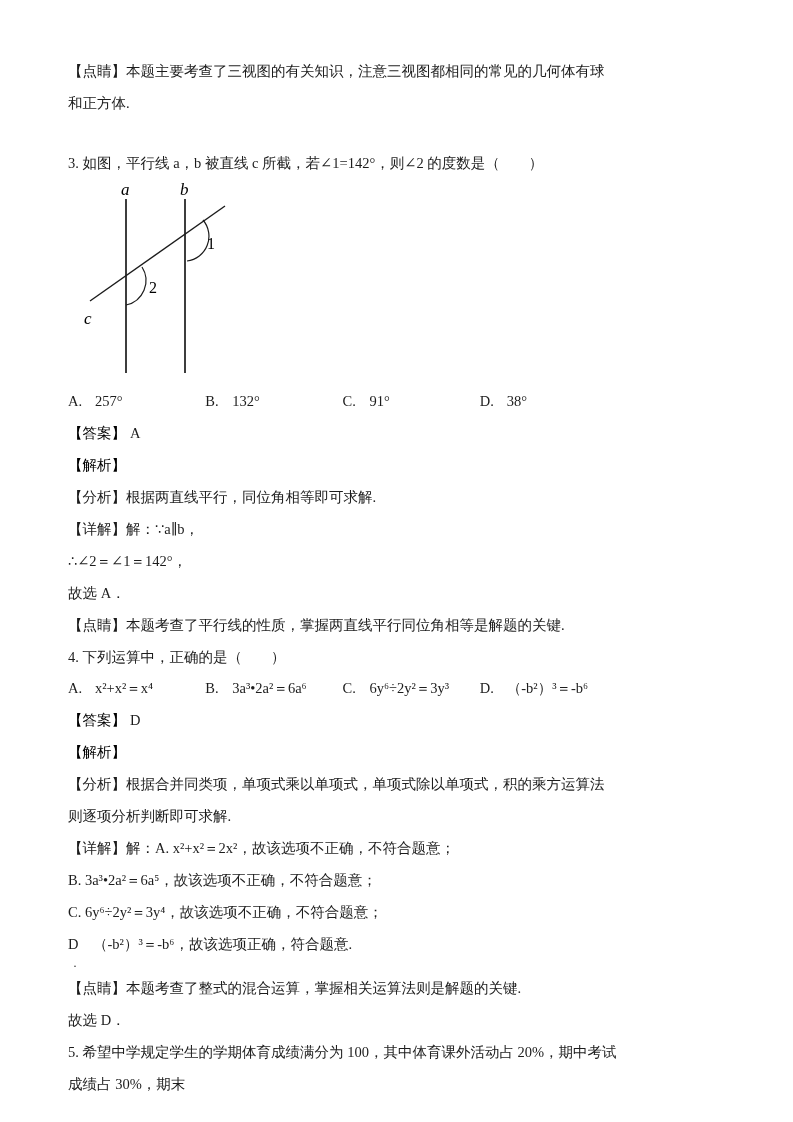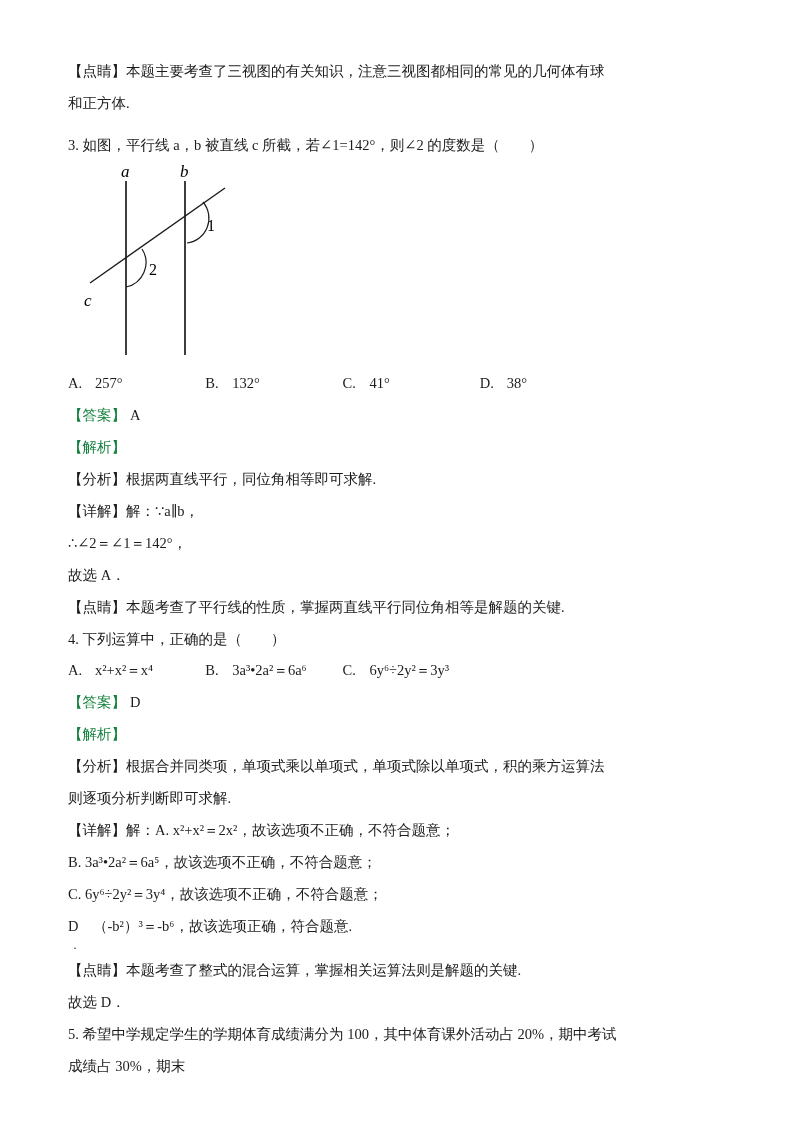--- a/index.html
+++ b/index.html
@@ -3,23 +3,23 @@
 <meta charset="utf-8">
 <style>
   html,body{margin:0;padding:0;}
   body{
     width:793px;height:1122px;background:#ffffff;
     font-family:"Liberation Serif","DejaVu Serif","DejaVu Sans",serif;
     color:#1c1c1c;font-size:14.5px;overflow:hidden;
   }
   .page{box-sizing:border-box;width:685px;height:1122px;padding:55px 68px 0;overflow:hidden;}
   p{margin:0;line-height:32px;}
-  .mt10{margin-top:10px;}
+  .mt10{margin-top:28px;}
   .tag{color:#1c1c1c;}
-  .tag-blue{color:#15803d;}
+  .tag-blue{color:#000000;}
   .ans-val{margin-left:4px;}
   .fig{position:relative;height:204px;margin:2px 0 0 10px;}
   .fig svg{display:block;}
   .fig text{font-family:"Liberation Serif","DejaVu Serif",serif;font-size:17px;}
   .fig .var{font-style:italic;}
   .fig .num{font-style:normal;font-size:16px;}
   .opts4{display:flex;line-height:32px;}
   .opts4 .opt{width:25%;}
   .opts2{display:grid;grid-template-columns:1fr 1fr 1fr 1fr;line-height:31px;}
   .olabel{display:inline-block;min-width:27px;}
@@ -49,38 +49,39 @@
       <text class="var" x="102" y="14">b</text>
       <text class="var" x="6" y="143">c</text>
       <text class="num" x="129" y="68">1</text>
       <text class="num" x="71" y="112">2</text>
     </svg>
   </div>
 
   <div class="opts4">
     <span class="opt"><span class="olabel">A.</span><span>257°</span></span>
     <span class="opt"><span class="olabel">B.</span><span>132°</span></span>
-    <span class="opt"><span class="olabel">C.</span><span>41°</span></span>
+    <span class="opt"><span class="olabel">C.</span><span>91°</span></span>
     <span class="opt"><span class="olabel">D.</span><span>38°</span></span>
   </div>
 
   <p><span class="tag-blue">【答案】</span><span class="ans-val">A</span></p>
   <p><span class="tag-blue">【解析】</span></p>
   <p><span class="tag">【分析】</span><span>根据两直线平行，同位角相等即可求解.</span></p>
   <p><span class="tag">【详解】</span><span>解：∵a∥b，</span></p>
   <p>∴∠2＝∠1＝142°，</p>
   <p>故选 A．</p>
   <p><span class="tag">【点睛】</span><span>本题考查了平行线的性质，掌握两直线平行同位角相等是解题的关键.</span></p>
 
   <p>4. 下列运算中，正确的是（　　）</p>
 
   <div class="opts2">
     <span><span class="olabel">A.</span><span>x²+x²＝x⁴</span></span>
     <span><span class="olabel">B.</span><span>3a³•2a²＝6a⁶</span></span>
     <span><span class="olabel">C.</span><span>6y⁶÷2y²＝3y³</span></span>
+    <span><span class="olabel">D.</span><span>（-b²）³＝-b⁶</span></span>
   </div>
 
   <p><span class="tag-blue">【答案】</span><span class="ans-val">D</span></p>
   <p><span class="tag-blue">【解析】</span></p>
   <p><span class="tag">【分析】</span><span>根据合并同类项，单项式乘以单项式，单项式除以单项式，积的乘方运算法则逐项分析判断即可求解.</span></p>
   <p><span class="tag">【详解】</span><span>解：A. x²+x²＝2x²，故该选项不正确，不符合题意；</span></p>
   <p>B. 3a³•2a²＝6a⁵，故该选项不正确，不符合题意；</p>
   <p>C. 6y⁶÷2y²＝3y⁴，故该选项不正确，不符合题意；</p>
   <p>D　（-b²）³＝-b⁶，故该选项正确，符合题意.</p>
   <p class="stray">·</p>

